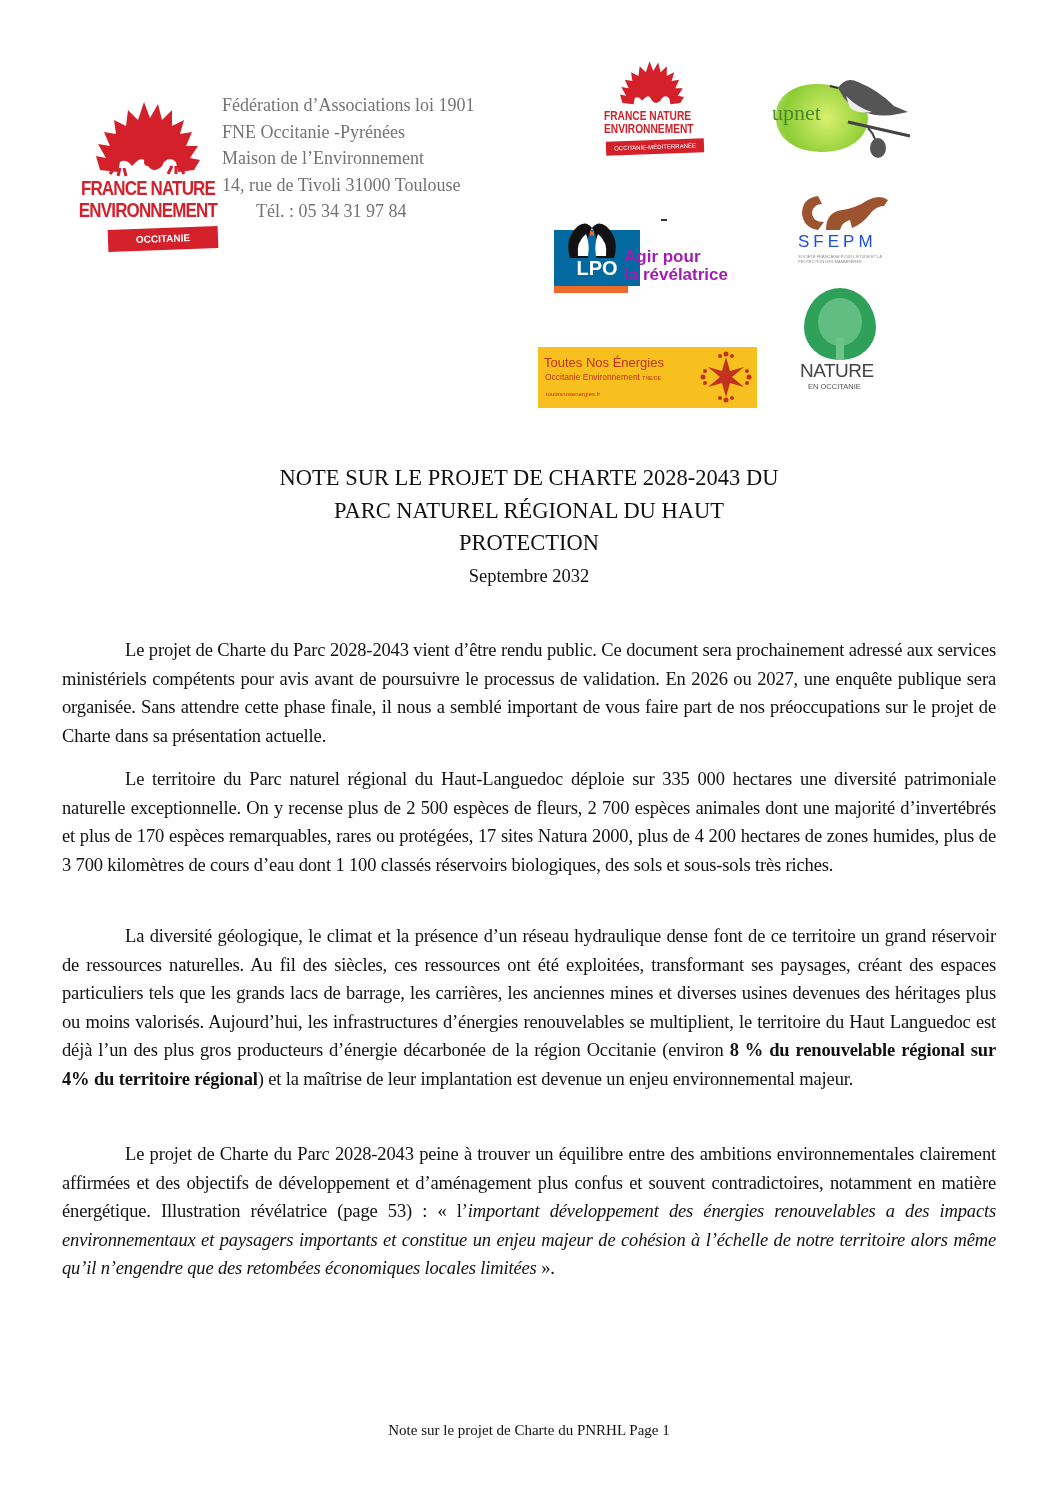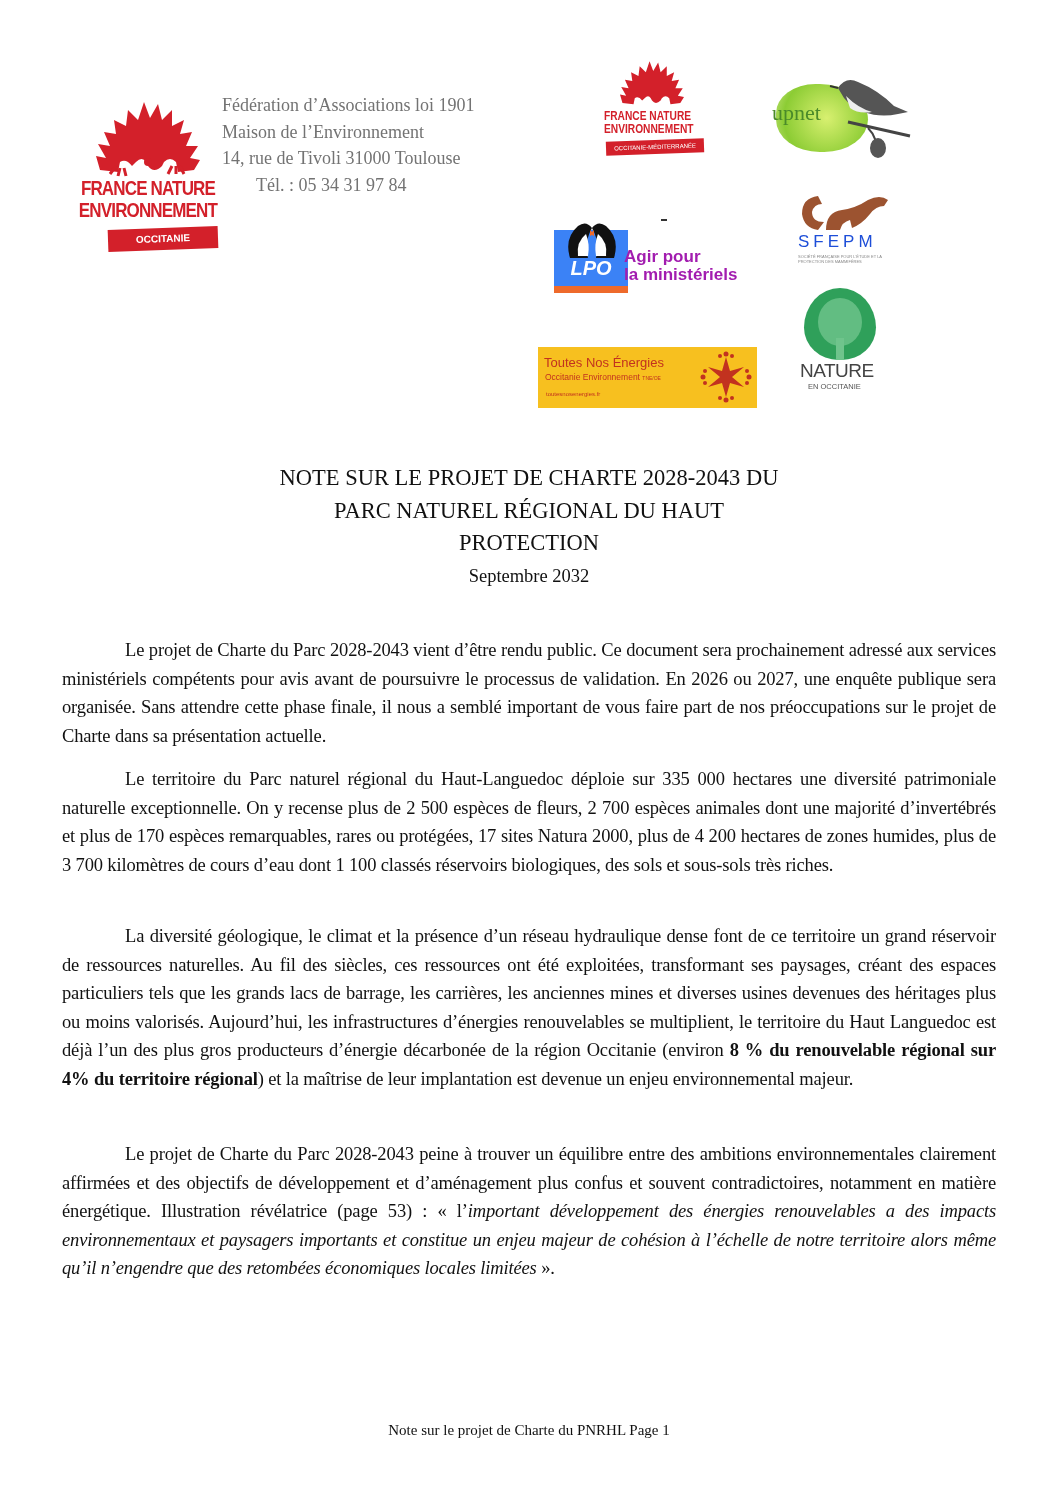--- a/index.html
+++ b/index.html
@@ -24,21 +24,21 @@
   .fne-small .w1 { top:50px; }
   .fne-small .w2 { top:63px; }
   .fne-small .band { position:absolute; left:8px; top:80px; width:98px; height:14px; background:#d3202a; color:#fff; font-family:"Liberation Sans", sans-serif; font-size:6px; line-height:14px; text-align:center; transform:rotate(-2deg); }
 
   .upnet { position:absolute; left:768px; top:72px; width:150px; height:90px; }
   .upnet .blob { position:absolute; left:8px; top:12px; width:92px; height:68px; border-radius:45% 55% 50% 50%; background:radial-gradient(circle at 55% 50%, #d8f070, #8ccc34 70%, #c4e47c); }
   .upnet .txt { position:absolute; left:4px; top:28px; font-family:"Liberation Serif", serif; font-size:22px; color:#4a8a2a; }
   .upnet .bird { position:absolute; left:60px; top:0; }
 
   .lpo { position:absolute; left:554px; top:222px; width:230px; height:72px; }
-  .lpo .box { position:absolute; left:0; top:8px; width:74px; height:56px; background:#3b82f6;font-style:italic; }
+  .lpo .box { position:absolute; left:0; top:8px; width:86px; height:56px; background:#0369a1; }
   .lpo .box .lbl { position:absolute; left:0; right:0; bottom:6px; text-align:center; color:#fff; font-family:"Liberation Sans", sans-serif; font-weight:bold; font-size:20px; }
   .lpo .bar { position:absolute; left:0; top:64px; width:74px; height:7px; background:#ee6a2b; }
   .lpo .tag { position:absolute; left:70px; top:26px; color:#a21caf; font-family:Liberation Sans, sans-serif; font-weight:bold; font-size:17px; line-height:18px; }
   .lpo .puffin { position:absolute; left:10px; top:-4px; }
   .dash { position:absolute; left:661px; top:219px; width:6px; height:1.5px; background:#333; }
 
   .sfepm { position:absolute; left:794px; top:192px; width:100px; height:80px; }
   .sfepm .name { position:absolute; left:4px; top:40px; font-family:"Liberation Sans", sans-serif; font-size:17px; letter-spacing:4px; color:#1d4ed8; }
   .sfepm .sub { position:absolute; left:4px; top:62px; width:90px; font-family:"Liberation Sans", sans-serif; font-size:4px; color:#888; line-height:5px; }
 
@@ -81,20 +81,21 @@
     <path d="M24,66 l-6,8 M28,68 l-2,8 M32,68 l2,8" stroke="#d3202a" stroke-width="3"></path>
     <path d="M80,66 l-4,8 M84,66 l0,8 M88,66 l4,8" stroke="#d3202a" stroke-width="3"></path>
   </svg>
   <div class="word w1">FRANCE NATURE</div>
   <div class="word w2">ENVIRONNEMENT</div>
   <div class="band">OCCITANIE PYRÉNÉES</div>
 </div>
 
 <div class="address">
   <div>Fédération d’Associations loi 1901</div>
+  <div>FNE Occitanie -Pyrénées</div>
   <div>Maison de l’Environnement</div>
   <div>14, rue de Tivoli 31000 Toulouse</div>
   <div class="tel">Tél. : 05 34 31 97 84</div>
 </div>
 
 <div class="fne-small">
   <svg class="hedgehog" viewBox="0 0 112 78">
     <path d="M8,70 L4,56 L14,58 L6,44 L18,46 L12,32 L24,34 L22,20 L34,26 L36,10 L46,20 L52,2 L58,18 L66,4 L70,20 L80,10 L80,26 L92,20 L88,34 L100,32 L94,46 L106,46 L98,58 L108,60 L102,70 L86,72 L84,62 Q78,56 72,62 L70,66 Q62,74 56,66 L54,62 Q50,56 44,62 L40,66 Q34,58 28,62 L26,72 Z" fill="#d3202a"></path>
   </svg>
   <div class="word w1">FRANCE NATURE</div>
@@ -125,21 +126,21 @@
     <path d="M6,40 Q0,20 14,8 Q22,2 28,10 Q20,24 24,40 Z" fill="#111"></path>
     <path d="M50,40 Q56,20 42,8 Q34,2 28,10 Q36,24 32,40 Z" fill="#111"></path>
     <path d="M14,38 Q12,24 22,16 Q26,26 24,38 Z" fill="#fff"></path>
     <path d="M42,38 Q44,24 34,16 Q30,26 32,38 Z" fill="#fff"></path>
     <path d="M26,12 L30,16 L26,18 Z" fill="#ee6a2b"></path>
     <path d="M30,12 L26,16 L30,18 Z" fill="#ee6a2b"></path>
   </svg>
   <div class="bar"></div>
   <div class="tag">
     <div>Agir pour</div>
-    <div>la ministériels</div>
+    <div>la révélatrice</div>
   </div>
 </div>
 
 <div class="sfepm">
   <svg width="96" height="40" viewBox="0 0 96 40" style="position:absolute;left:2px;top:0;">
     <path d="M22,4 Q6,6 6,22 Q8,36 22,38 L28,30 Q16,30 16,20 Q18,12 26,12 Z" fill="#9c5330"></path>
     <path d="M30,38 Q30,20 46,18 Q60,16 72,8 Q84,2 92,8 L88,14 Q80,14 74,22 Q66,32 56,36 L54,28 Q46,30 44,38 Z" fill="#9c5330"></path>
   </svg>
   <div class="name">SFEPM</div>
   <div class="sub">SOCIÉTÉ FRANÇAISE POUR L'ÉTUDE ET LA PROTECTION DES MAMMIFÈRES</div>

